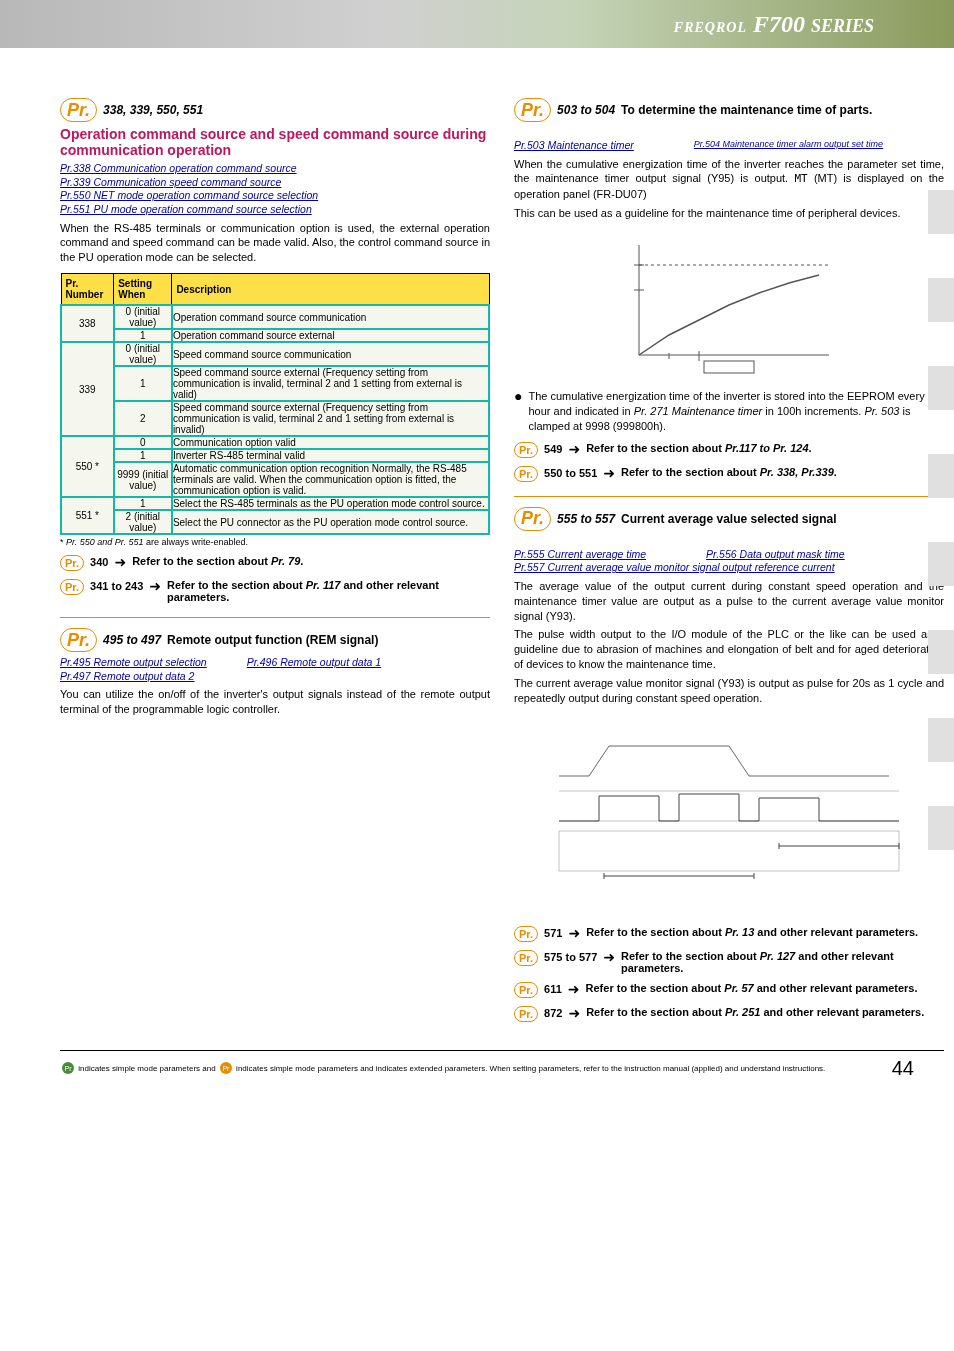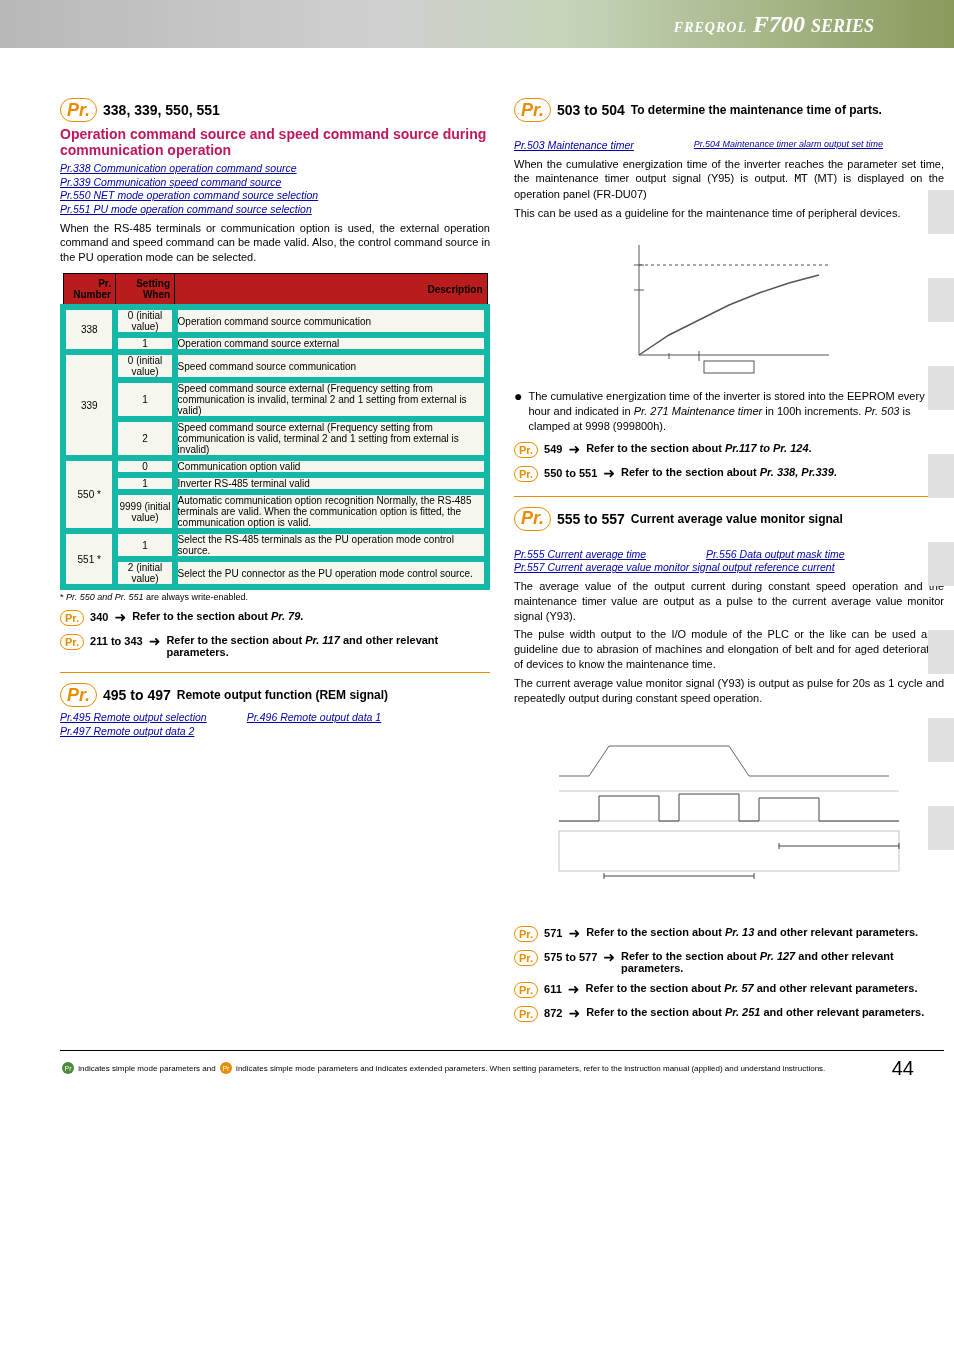--- a/index.html
+++ b/index.html
@@ -65,21 +65,22 @@
     font-size: 11px;
   }
   .section-head {
     display: flex;
     align-items: center;
     gap: 6px;
     margin-bottom: 4px;
   }
   .section-range {
     font-weight: bold;
-    font-size: 14px;
+    font-size: 12px;
+    font-style: italic;
   }
   .section-title {
     font-weight: bold;
     font-size: 12px;
   }
   .section-subtitle {
     font-weight: bold;
     font-size: 14px;
     color: #be185d;
     margin-bottom: 4px;
@@ -99,28 +100,28 @@
     margin-top: 4px;
     text-align: justify;
   }
   table.param-table {
     border-collapse: collapse;
     width: 100%;
     margin-top: 8px;
     font-size: 10px;
   }
   table.param-table th {
-    background: #b91c1c;
+    background: #fde047;
     border: 1px solid #000;
     padding: 4px;
     font-weight: bold;
-    text-align: right;
+    text-align: left;
   }
   table.param-table td {
-    border: 6px solid #14b8a6;
+    border: 2px solid #14b8a6;
     padding: 0;
     background: #f5f7ef;
     vertical-align: middle;
   }
   table.param-table td.center { text-align: center; }
   .footnote {
     font-size: 9px;
     margin-top: 2px;
   }
   .footnote .it { font-style: italic; }
@@ -297,36 +298,37 @@
     </div>
 
     <div class="ref-line">
       <span class="pr-badge-sm">Pr.</span>
       <span class="num">340</span>
       <span class="arrow">➜</span>
       <span class="txt"><span>Refer to the section about </span><span class="it">Pr. 79</span><span>.</span></span>
     </div>
     <div class="ref-line">
       <span class="pr-badge-sm">Pr.</span>
-      <span class="num">211 to 343</span>
+      <span class="num">341 to 243</span>
       <span class="arrow">➜</span>
       <span class="txt"><span>Refer to the section about </span><span class="it">Pr. 117</span><span> and other relevant parameters.</span></span>
     </div>
 
     <div class="section-break">
       <div class="section-head">
         <span class="pr-badge">Pr.</span>
         <span class="section-range">495 to 497</span>
         <span class="section-title">Remote output function (REM signal)</span>
       </div>
       <div class="two-param-links">
         <span class="param-link">Pr.495 Remote output selection</span>
         <span class="param-link">Pr.496 Remote output data 1</span>
       </div>
       <span class="param-link">Pr.497 Remote output data 2</span>
+      <div class="body-text">You can utilize the on/off of the inverter's output signals instead of the remote output terminal of the programmable logic controller.</div>
     </div>
   </div>
 
   <div class="right-col">
 
     <div class="section-head">
       <span class="pr-badge">Pr.</span>
       <span class="section-range">503 to 504</span>
       <span class="section-title">To determine the maintenance time of parts.</span>
     </div>
@@ -368,21 +370,21 @@
       <span class="pr-badge-sm">Pr.</span>
       <span class="num">550 to 551</span>
       <span class="arrow">➜</span>
       <span class="txt"><span>Refer to the section about </span><span class="it">Pr. 338, Pr.339</span><span>.</span></span>
     </div>
 
     <div class="section-break">
       <div class="section-head">
         <span class="pr-badge">Pr.</span>
         <span class="section-range">555 to 557</span>
-        <span class="section-title">Current average value monitor signal</span>
+        <span class="section-title">Current average value selected signal</span>
       </div>
       <div class="param-link-row">
         <span class="param-link" style="display:inline">Pr.555 Current average time</span>
         <span class="param-link" style="display:inline">Pr.556 Data output mask time</span>
       </div>
       <span class="param-link">Pr.557 Current average value monitor signal output reference current</span>
       <div class="body-text">The average value of the output current during constant speed operation and the maintenance timer value are output as a pulse to the current average value monitor signal (Y93).</div>
       <div class="body-text">The pulse width output to the I/O module of the PLC or the like can be used as a guideline due to abrasion of machines and elongation of belt and for aged deterioration of devices to know the maintenance time.</div>
       <div class="body-text">The current average value monitor signal (Y93) is output as pulse for 20s as 1 cycle and repeatedly output during constant speed operation.</div>
 

